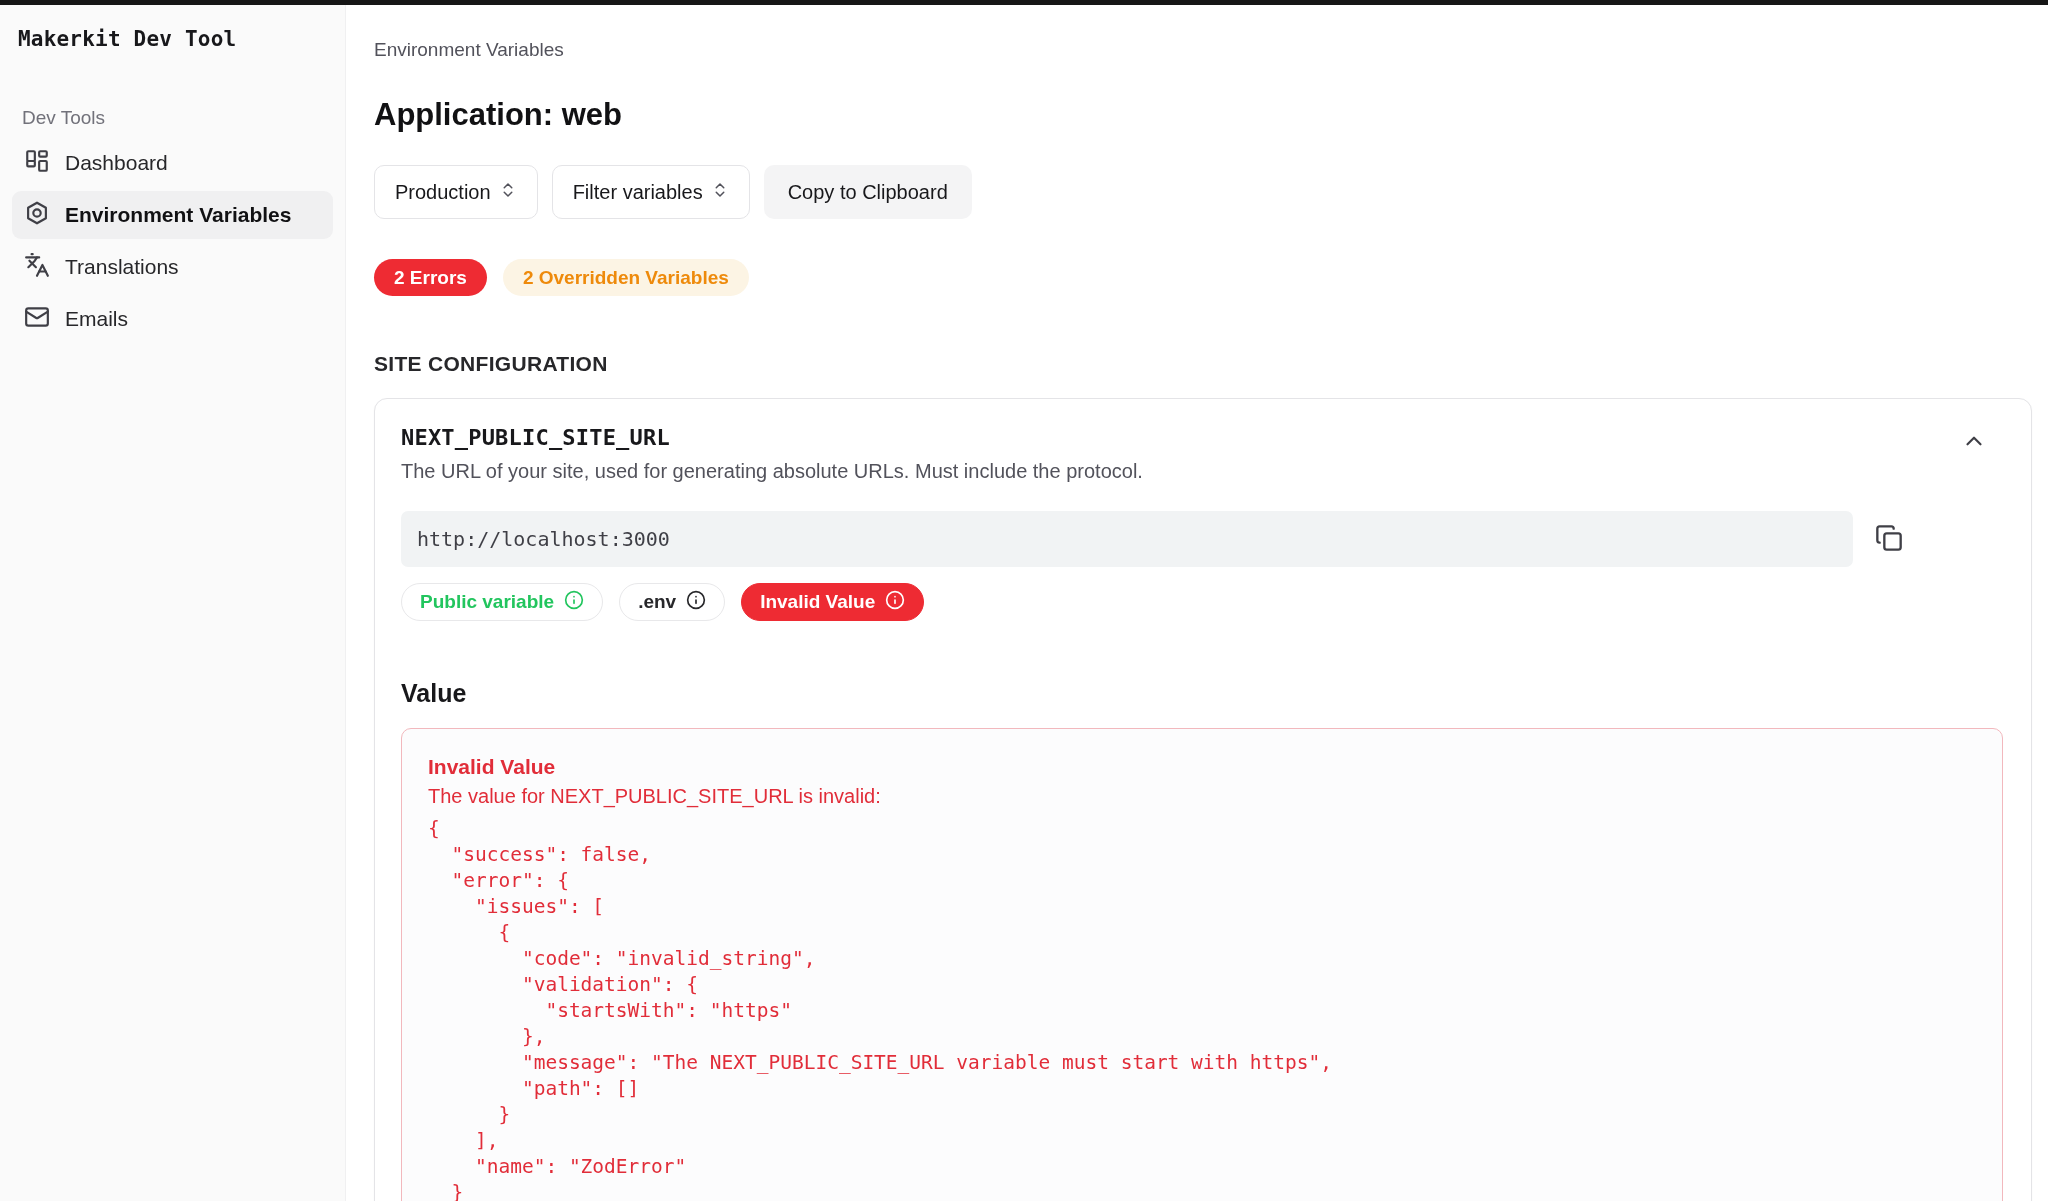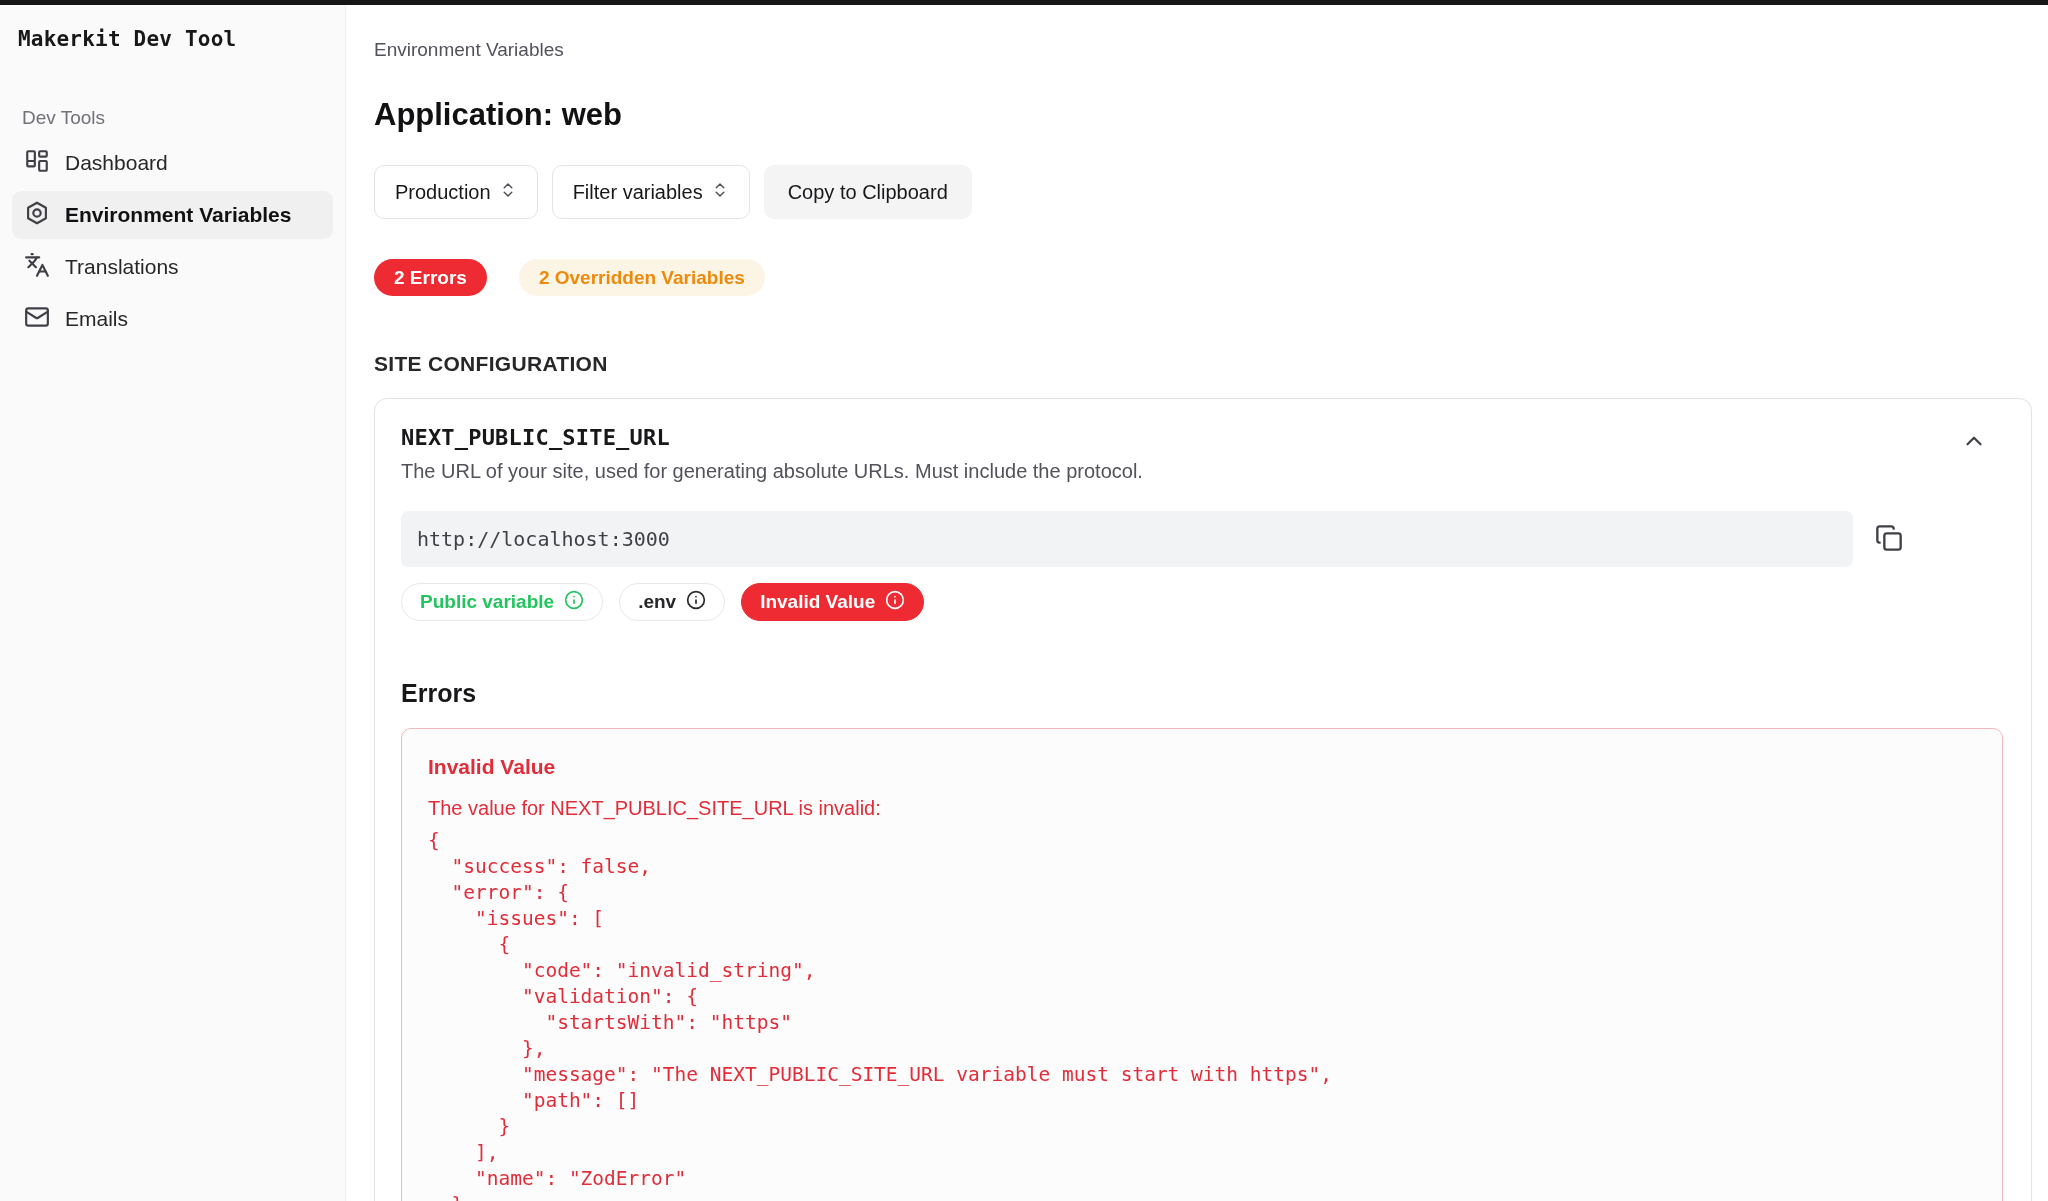--- a/index.html
+++ b/index.html
@@ -62,21 +62,21 @@
     font-family: "Liberation Sans", "DejaVu Sans", sans-serif;
   }
   .search-input::placeholder { color: #9ca3af; }
   .copy-clipboard-btn {
     height: 54px; padding: 0 24px; border: none; border-radius: 10px;
     background: #f4f4f5; color: #18181b;
     font-size: 20px; font-weight: 500; cursor: pointer;
     font-family: "Liberation Sans", "DejaVu Sans", sans-serif;
   }
 
-  .summary-badges { margin-top: 40px; display: flex; align-items: center; gap: 32px; }
+  .summary-badges { margin-top: 40px; display: flex; align-items: center; gap: 16px; }
   .pill {
     display: inline-flex; align-items: center;
     height: 37px; padding: 0 20px; border-radius: 19px;
     font-size: 19px; font-weight: 700;
   }
   .pill-error { background: #ee2b33; color: #ffffff; }
   .pill-overridden { background: #fcf4e4; color: #ee8a0b; }
 
   .section-title {
     margin-top: 56px;
@@ -129,21 +129,21 @@
 
   .errors-heading { margin-top: 58px; font-size: 25px; font-weight: 600; color: #18181b; }
 
   .error-box {
     margin-top: 20px;
     border: 1.5px solid #f2b8bd; border-radius: 10px;
     background: #fcfcfd;
     padding: 26px 28px 30px 26px;
   }
   .error-title { font-size: 21px; font-weight: 700; color: #e12d39; }
-  .error-intro { margin-top: 18px; font-size: 20px; color: #e12d39; }
+  .error-intro { margin-top: 6px; font-size: 20px; color: #e12d39; }
   .error-json {
     margin-top: 8px;
     font-family: "DejaVu Sans Mono", "Liberation Mono", monospace;
     font-size: 19.5px; line-height: 26px; color: #e12d39;
     white-space: pre;
   }
 </style>
 </head>
 <body>
 
@@ -291,21 +291,21 @@
           <span>
             <svg viewBox="0 0 24 24" fill="none" stroke-width="2" stroke-linecap="round" stroke-linejoin="round">
               <circle cx="12" cy="12" r="10"></circle>
                 <path d="M12 16v-4"></path>
                 <path d="M12 8h.01"></path>
             </svg>
           </span>
         </span>
       </div>
 
-      <div class="errors-heading">Errors</div>
+      <div class="errors-heading">Value</div>
 
       <div class="error-box">
         <div class="error-title">Invalid Value</div>
         <div class="error-intro">The value for NEXT_PUBLIC_SITE_URL is invalid:</div>
         <pre class="error-json">{
   "success": false,
   "error": {
     "issues": [
       {
         "code": "invalid_string",

